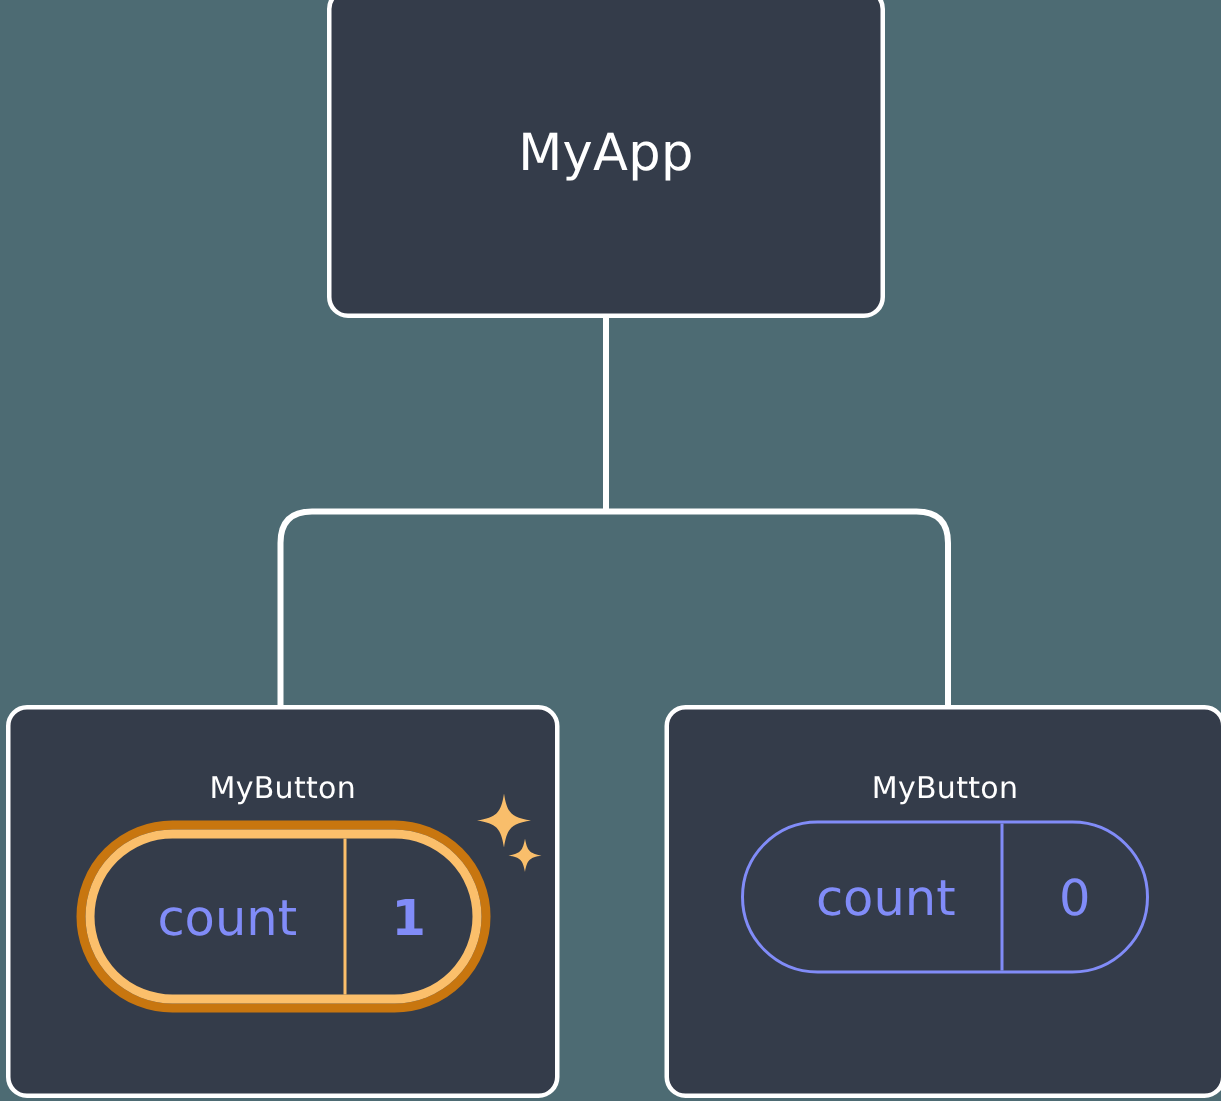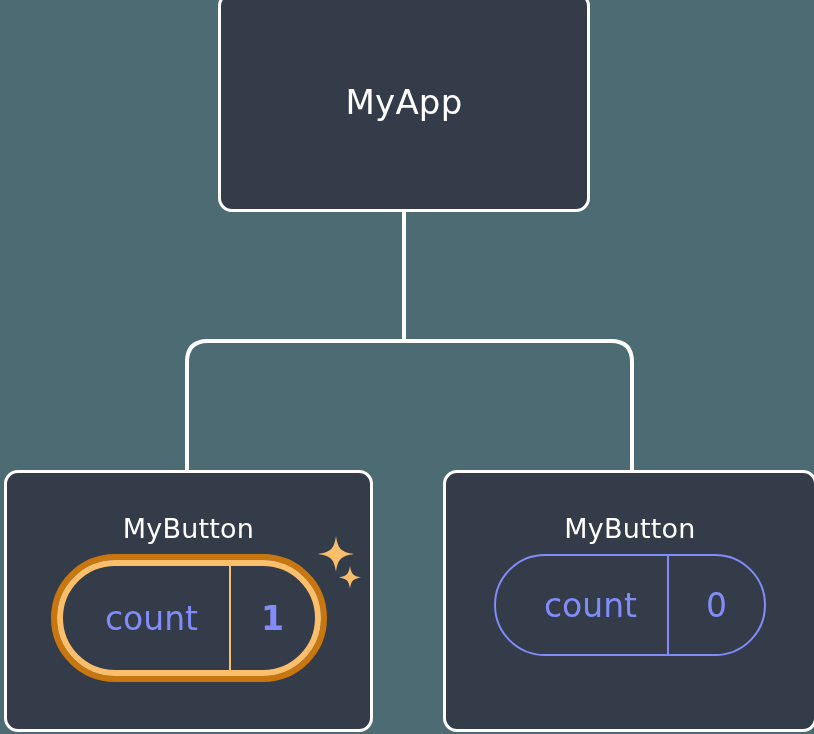--- a/index.html
+++ b/index.html
@@ -61,21 +61,21 @@
   .node-title {
     color: #FFFFFF;
     font-size: 34px;
     font-weight: 400;
     letter-spacing: 0.2px;
     line-height: 1;
     white-space: nowrap;
   }
   .node-child-left .node-title,
   .node-child-right .node-title {
-    font-size: 27px;
+    font-size: 20px;
   }
   .state-wrap {
     position: relative;
     margin-top: 12px;
   }
   
   .pill {
     box-sizing: border-box;
     display: flex;
     align-items: stretch;

